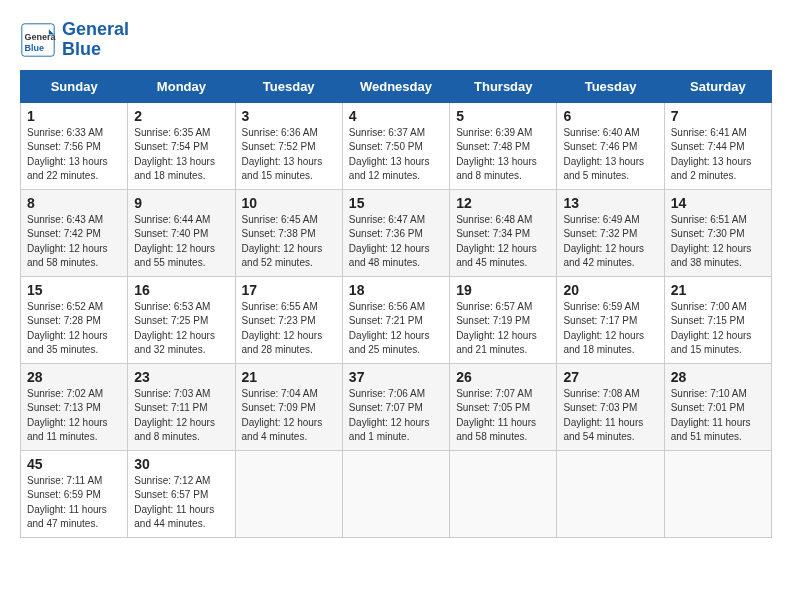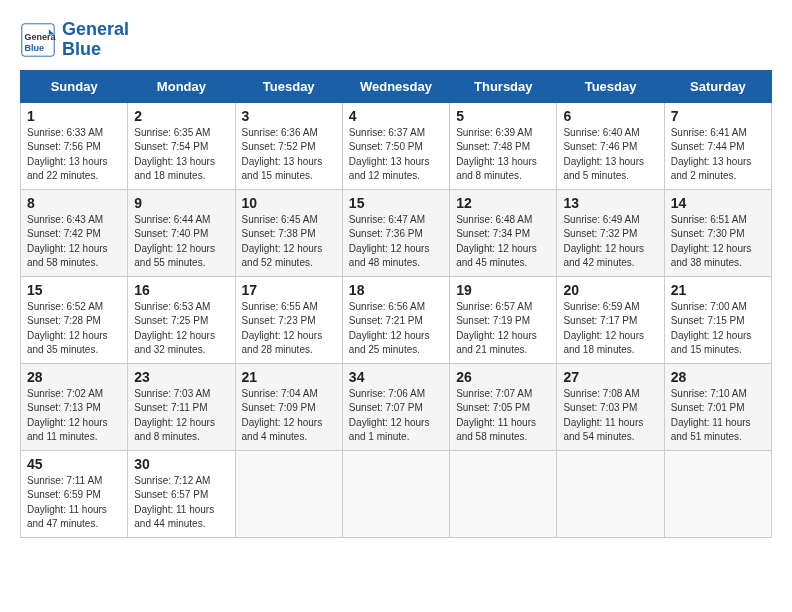--- a/index.html
+++ b/index.html
@@ -148,21 +148,21 @@
         <td><span class="day-num">17</span><span class="day-detail">Sunrise: 6:55 AM<br>Sunset: 7:23 PM<br>Daylight: 12 hours<br>and 28 minutes.</span></td>
         <td><span class="day-num">18</span><span class="day-detail">Sunrise: 6:56 AM<br>Sunset: 7:21 PM<br>Daylight: 12 hours<br>and 25 minutes.</span></td>
         <td><span class="day-num">19</span><span class="day-detail">Sunrise: 6:57 AM<br>Sunset: 7:19 PM<br>Daylight: 12 hours<br>and 21 minutes.</span></td>
         <td><span class="day-num">20</span><span class="day-detail">Sunrise: 6:59 AM<br>Sunset: 7:17 PM<br>Daylight: 12 hours<br>and 18 minutes.</span></td>
         <td><span class="day-num">21</span><span class="day-detail">Sunrise: 7:00 AM<br>Sunset: 7:15 PM<br>Daylight: 12 hours<br>and 15 minutes.</span></td>
       </tr>
       <tr>
         <td><span class="day-num">28</span><span class="day-detail">Sunrise: 7:02 AM<br>Sunset: 7:13 PM<br>Daylight: 12 hours<br>and 11 minutes.</span></td>
         <td><span class="day-num">23</span><span class="day-detail">Sunrise: 7:03 AM<br>Sunset: 7:11 PM<br>Daylight: 12 hours<br>and 8 minutes.</span></td>
         <td><span class="day-num">21</span><span class="day-detail">Sunrise: 7:04 AM<br>Sunset: 7:09 PM<br>Daylight: 12 hours<br>and 4 minutes.</span></td>
-        <td><span class="day-num">34</span><span class="day-detail">Sunrise: 7:06 AM<br>Sunset: 7:07 PM<br>Daylight: 12 hours<br>and 1 minute.</span></td>
+        <td><span class="day-num">37</span><span class="day-detail">Sunrise: 7:06 AM<br>Sunset: 7:07 PM<br>Daylight: 12 hours<br>and 1 minute.</span></td>
         <td><span class="day-num">26</span><span class="day-detail">Sunrise: 7:07 AM<br>Sunset: 7:05 PM<br>Daylight: 11 hours<br>and 58 minutes.</span></td>
         <td><span class="day-num">27</span><span class="day-detail">Sunrise: 7:08 AM<br>Sunset: 7:03 PM<br>Daylight: 11 hours<br>and 54 minutes.</span></td>
         <td><span class="day-num">28</span><span class="day-detail">Sunrise: 7:10 AM<br>Sunset: 7:01 PM<br>Daylight: 11 hours<br>and 51 minutes.</span></td>
       </tr>
       <tr>
         <td><span class="day-num">45</span><span class="day-detail">Sunrise: 7:11 AM<br>Sunset: 6:59 PM<br>Daylight: 11 hours<br>and 47 minutes.</span></td>
         <td><span class="day-num">30</span><span class="day-detail">Sunrise: 7:12 AM<br>Sunset: 6:57 PM<br>Daylight: 11 hours<br>and 44 minutes.</span></td>
         <td class="empty"></td>
         <td class="empty"></td>
         <td class="empty"></td>

